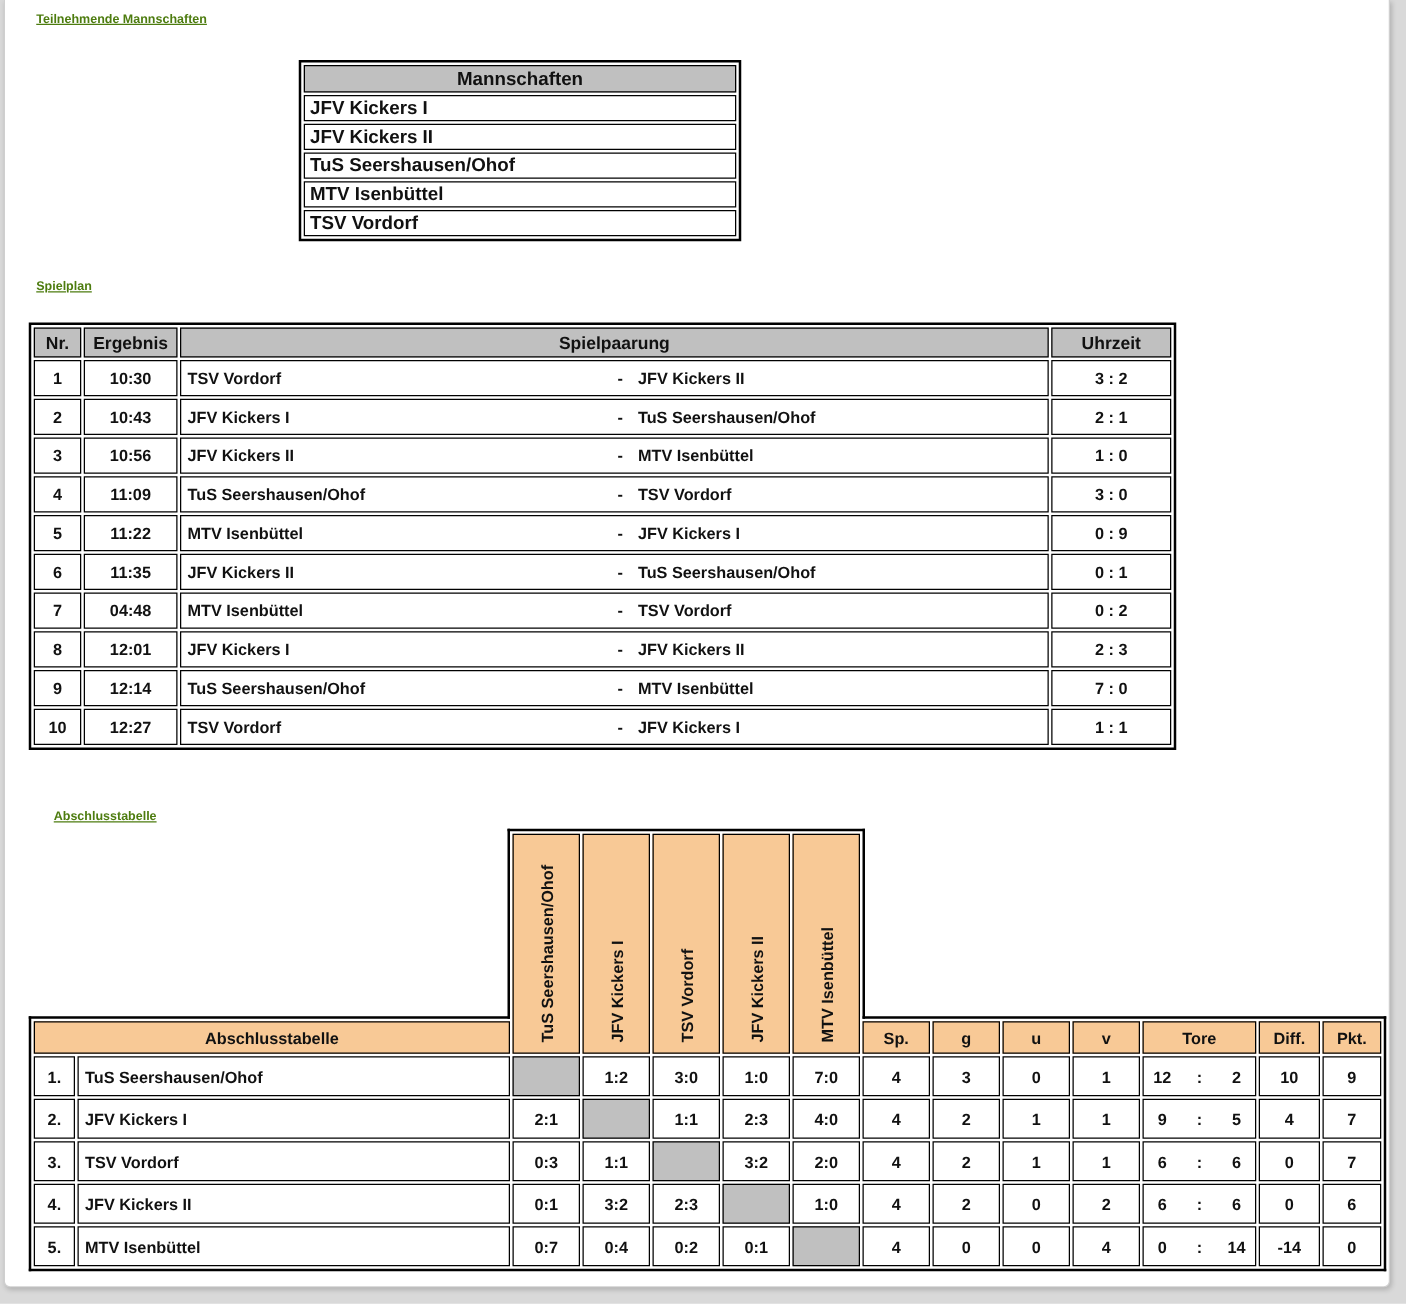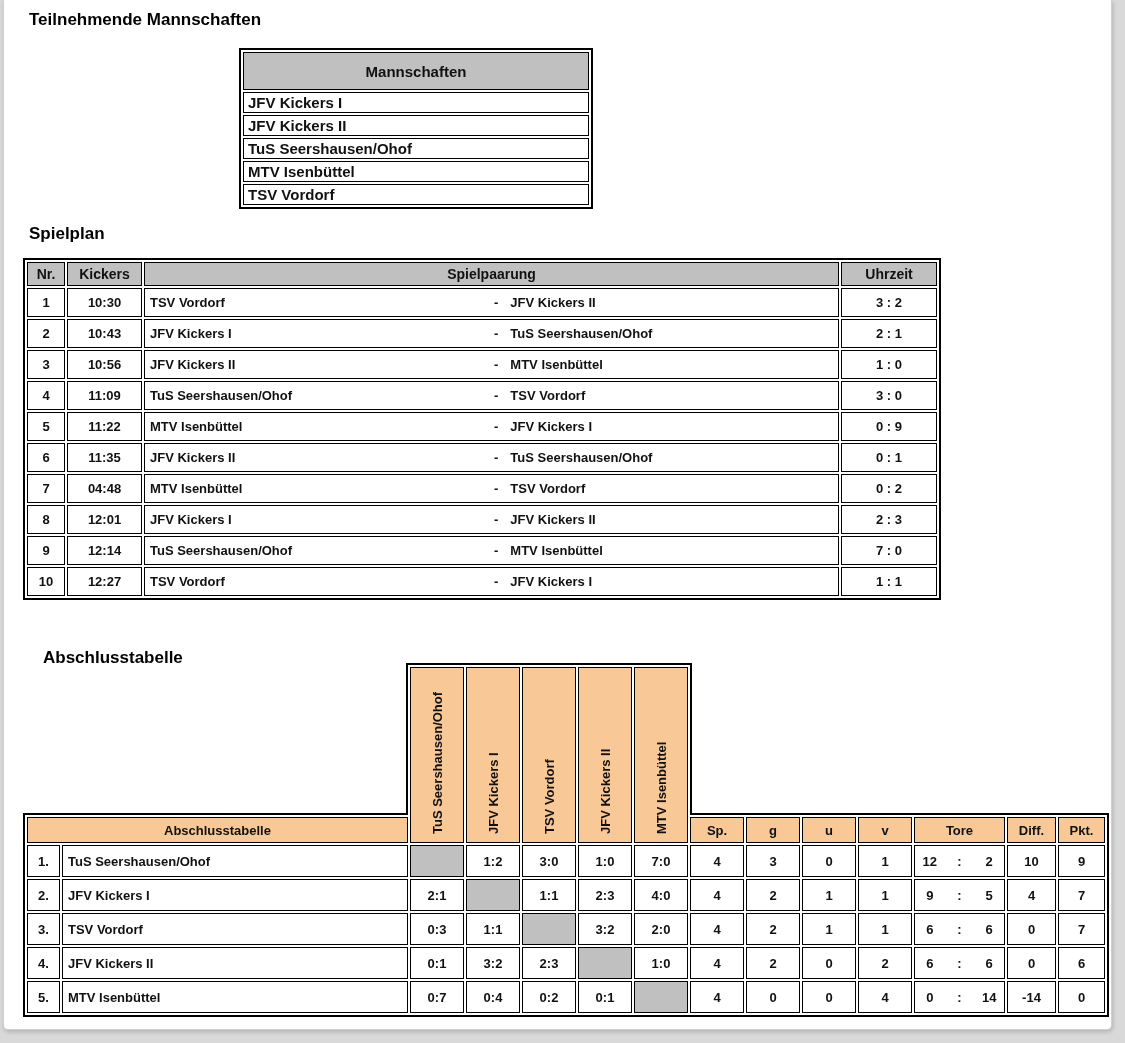--- a/index.html
+++ b/index.html
@@ -14,22 +14,22 @@
     position:absolute; left:3px; top:0;
     width:1109px; height:1030px;
     background:#ffffff;
     border:1px solid #cfcfcf; border-top:none;
     border-radius:0 0 5px 5px;
     box-shadow:1px 2px 4px rgba(0,0,0,0.18);
     box-sizing:border-box;
   }
   .h {
     position:absolute;
-    font-size:17px; font-weight:bold;
-    color:#000000; 
+    font-size:10px; font-weight:bold;
+    color:#4d7c0f; text-decoration:underline;
     white-space:nowrap;
   }
   table {
     position:absolute;
     border-collapse:separate;
     border-spacing:2px;
     table-layout:fixed;
     background:transparent;
   }
   .bordered { border:2px solid #000; }
@@ -38,21 +38,21 @@
     box-sizing:border-box;
     font-weight:bold;
     color:#111;
     white-space:nowrap;
     overflow:hidden;
     padding:0;
     background:#fff;
   }
   
   .teams-table { left:235px; top:48px; width:354px; }
-  .teams-table th { background:#c0c0c0; height:38px; font-size:15px; }
+  .teams-table th { background:#c0c0c0; height:22px; font-size:15px; }
   .teams-table td { height:21px; font-size:15px; text-align:left; padding-left:4px; }
   
   .schedule-table { left:19px; top:258px; }
   .schedule-table th { background:#c0c0c0; height:24px; font-size:14px; text-align:center;margin-left:43px; }
   .schedule-table td { height:29px; font-size:13px; text-align:center; }
   .pair { display:flex; align-items:center; padding-left:5px; text-align:left; }
   .pair .home { width:50%; }
   .pair .away { margin-left:12px; }
   
   .standings-table { left:21px; top:665px; border:none; }
@@ -121,21 +121,21 @@
   <table class="schedule-table bordered">
     <colgroup>
         <col style="width:38px">
         <col style="width:75px">
         <col style="width:695px">
         <col style="width:96px">
       </colgroup>
     <tbody>
         <tr>
       <th>Nr.</th>
-      <th>Kickers</th>
+      <th>Ergebnis</th>
       <th>Spielpaarung</th>
       <th>Uhrzeit</th>
     </tr>
     <tr>
       <td>1</td>
       <td>10:30</td>
       <td>
             <div class="pair">
               <span class="home">TSV Vordorf</span>
               <span class="sep">-</span>

